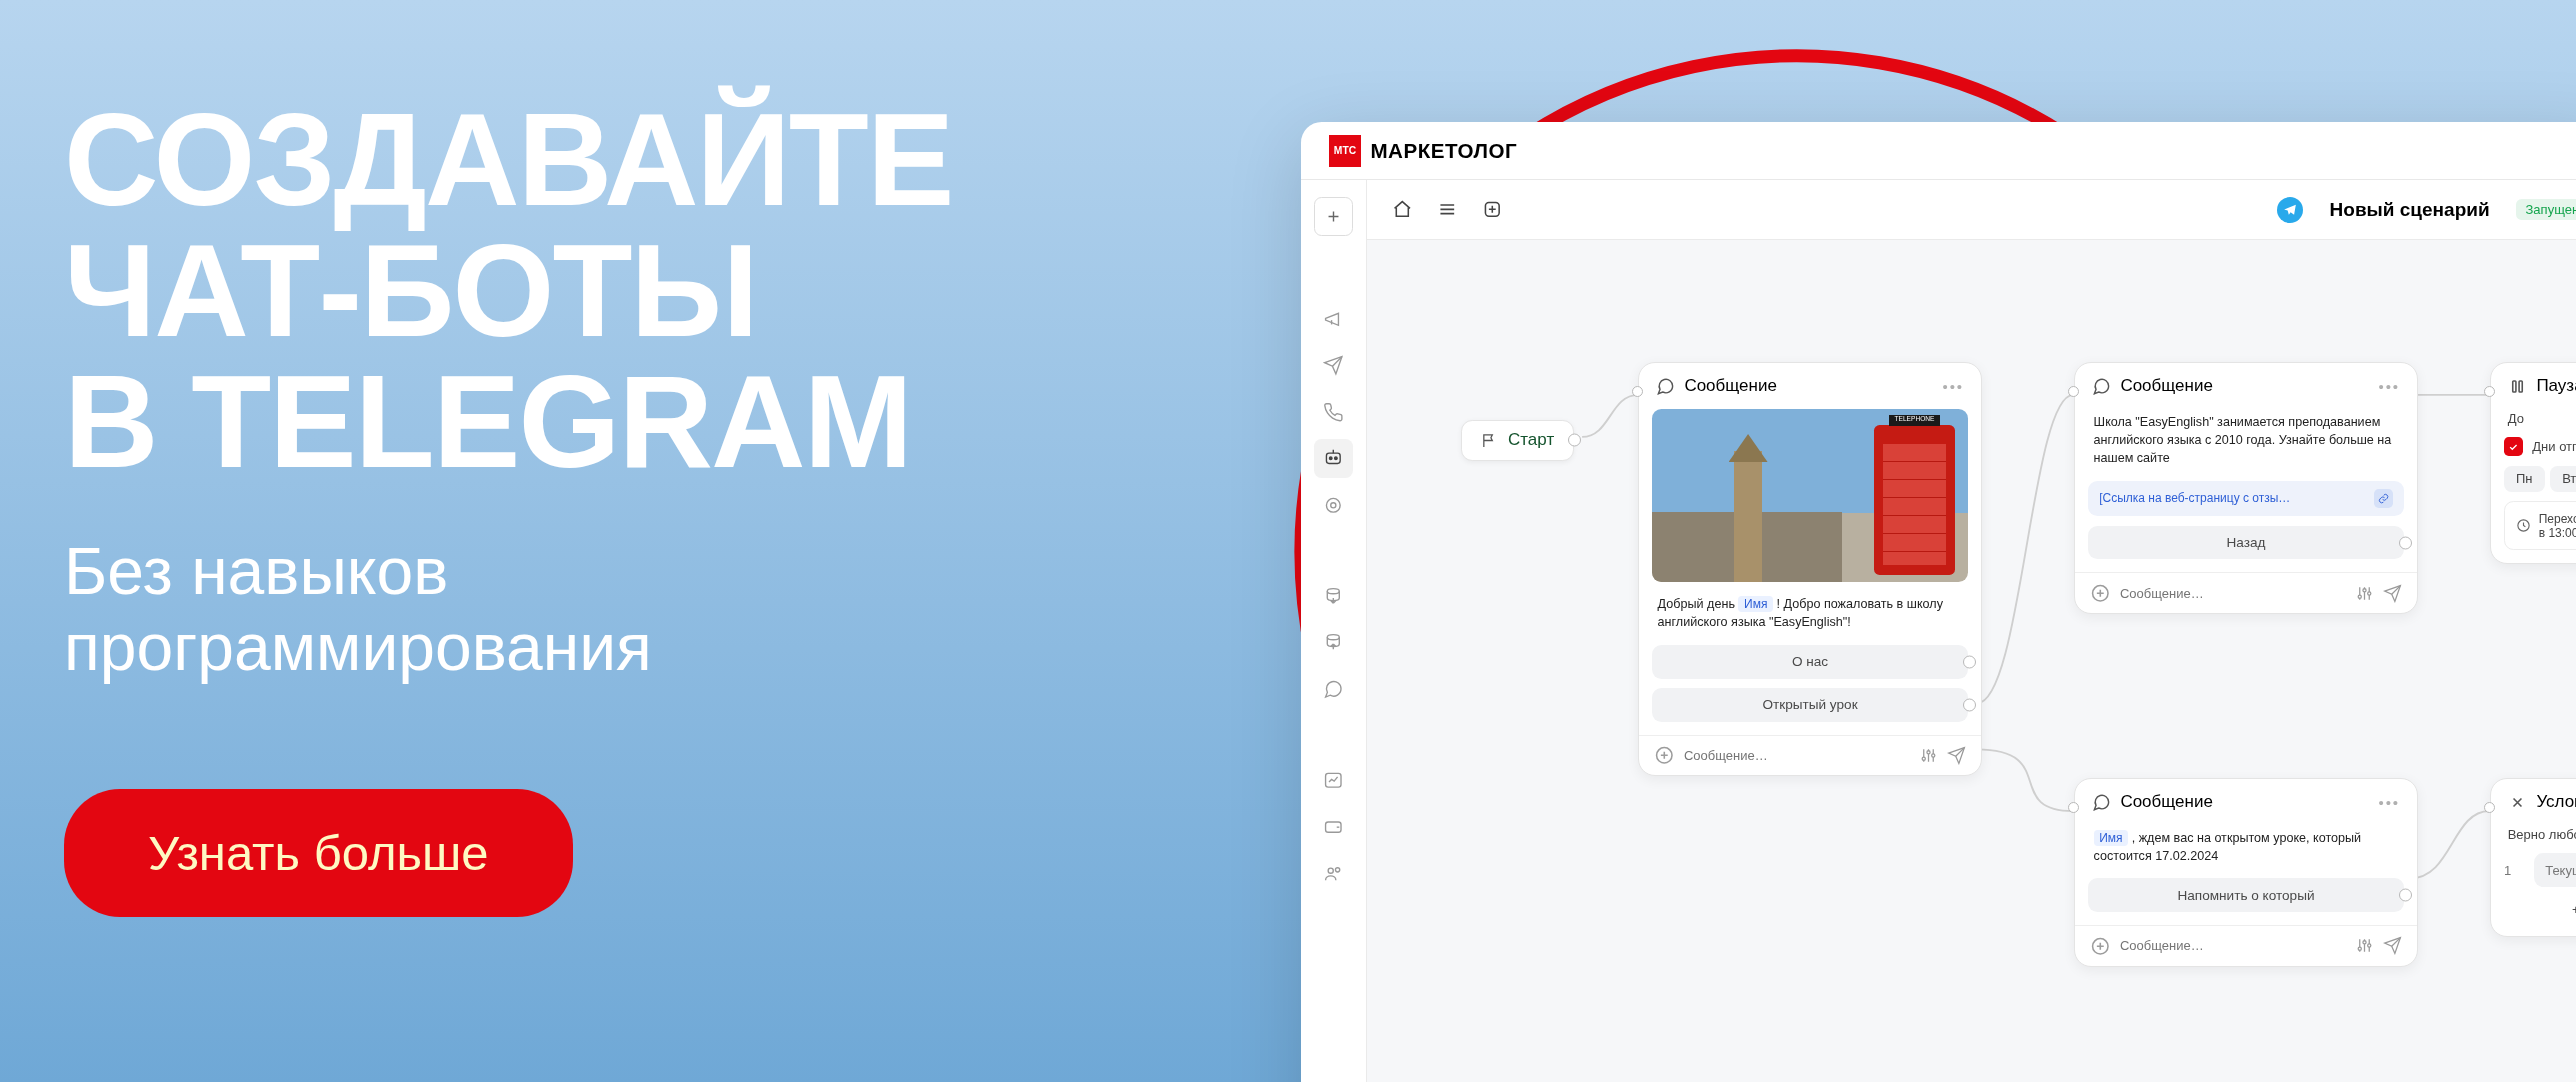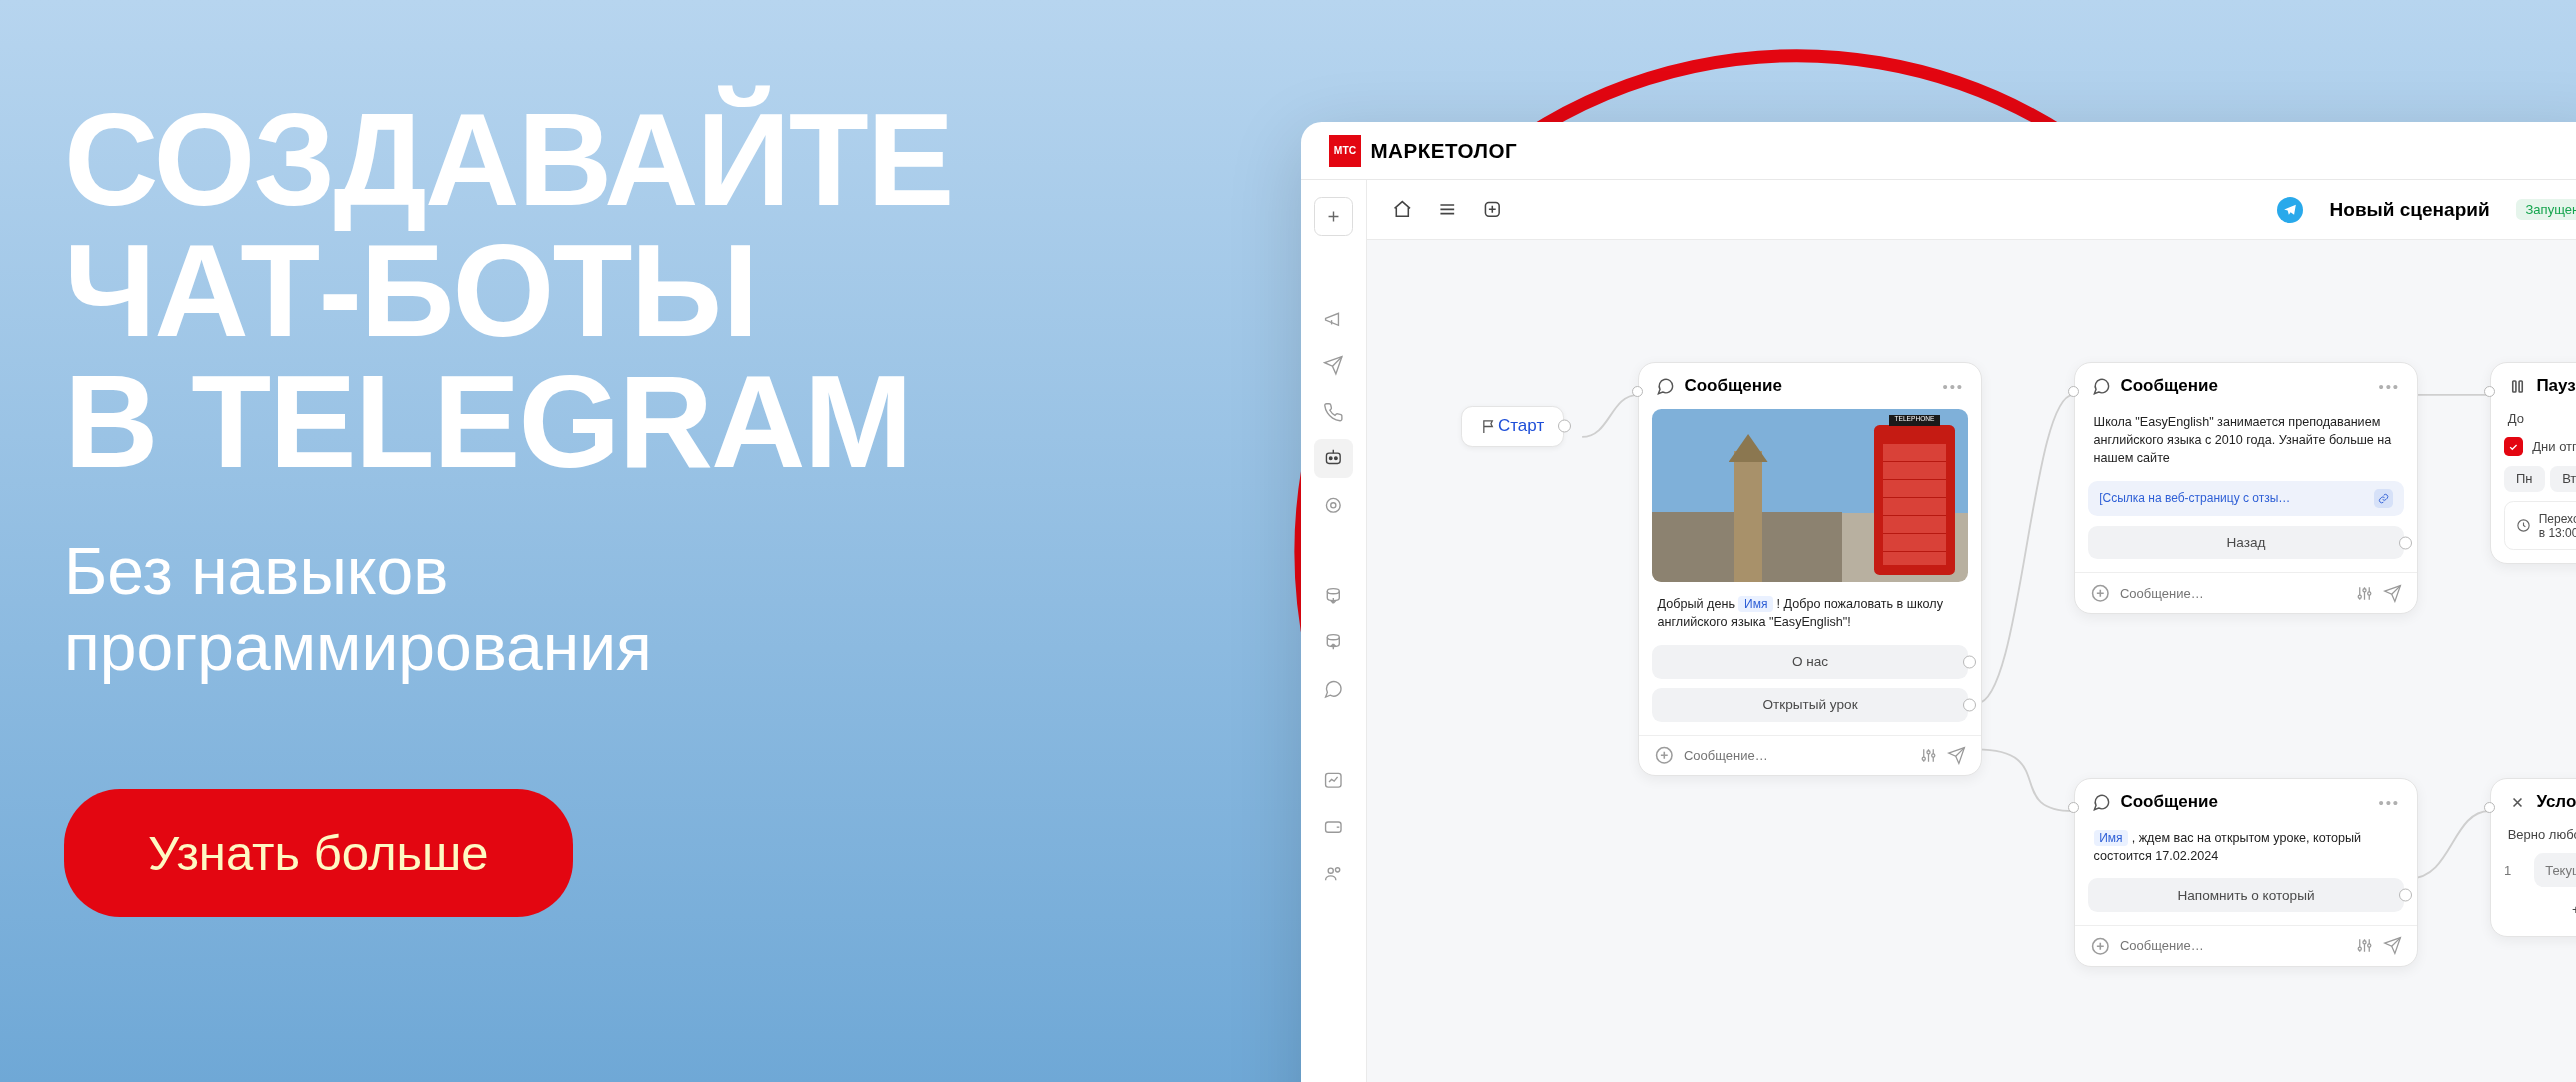--- a/index.html
+++ b/index.html
@@ -180,48 +180,48 @@
 .canvas {
   flex: 1;
   background: #f6f7f9;
   position: relative;
   overflow: hidden;
 }
 
 .start-chip {
   position: absolute;
   left: 94px;
-  top: 166px;
+  top: 180px;
   background: #fff;
   border: 0.9px solid #e4e4e4;
   border-radius: 11.2px;
   padding: 9.4px 19px;
   display: flex;
   align-items: center;
-  gap: 0;
+  gap: 10px;
   font-size: 17px;
-  color: #1d4ed8;
+  color: #14532d;
   box-shadow: 0 1.9px 5.6px rgba(0,0,0,0.05);
 }
 
 .node {
   position: absolute;
   background: #fff;
   border: 0.9px solid #e4e4e4;
   border-radius: 17px;
   box-shadow: 0 3.7px 13px rgba(0,0,0,0.06);
 }
 .node-header {
   display: flex;
   align-items: center;
   padding: 13px 17px;
   gap: 9.4px;
 }
 .node-title {
-  font-weight: 700;
+  font-weight: 400;
   font-size: 17px;
   flex: 1;
 }
 .node-dots {
   color: #b0b0b0;
   font-size: 15px;
   letter-spacing: 1.9px;
 }
 .node-body {
   padding: 0 13px 13px 13px;

